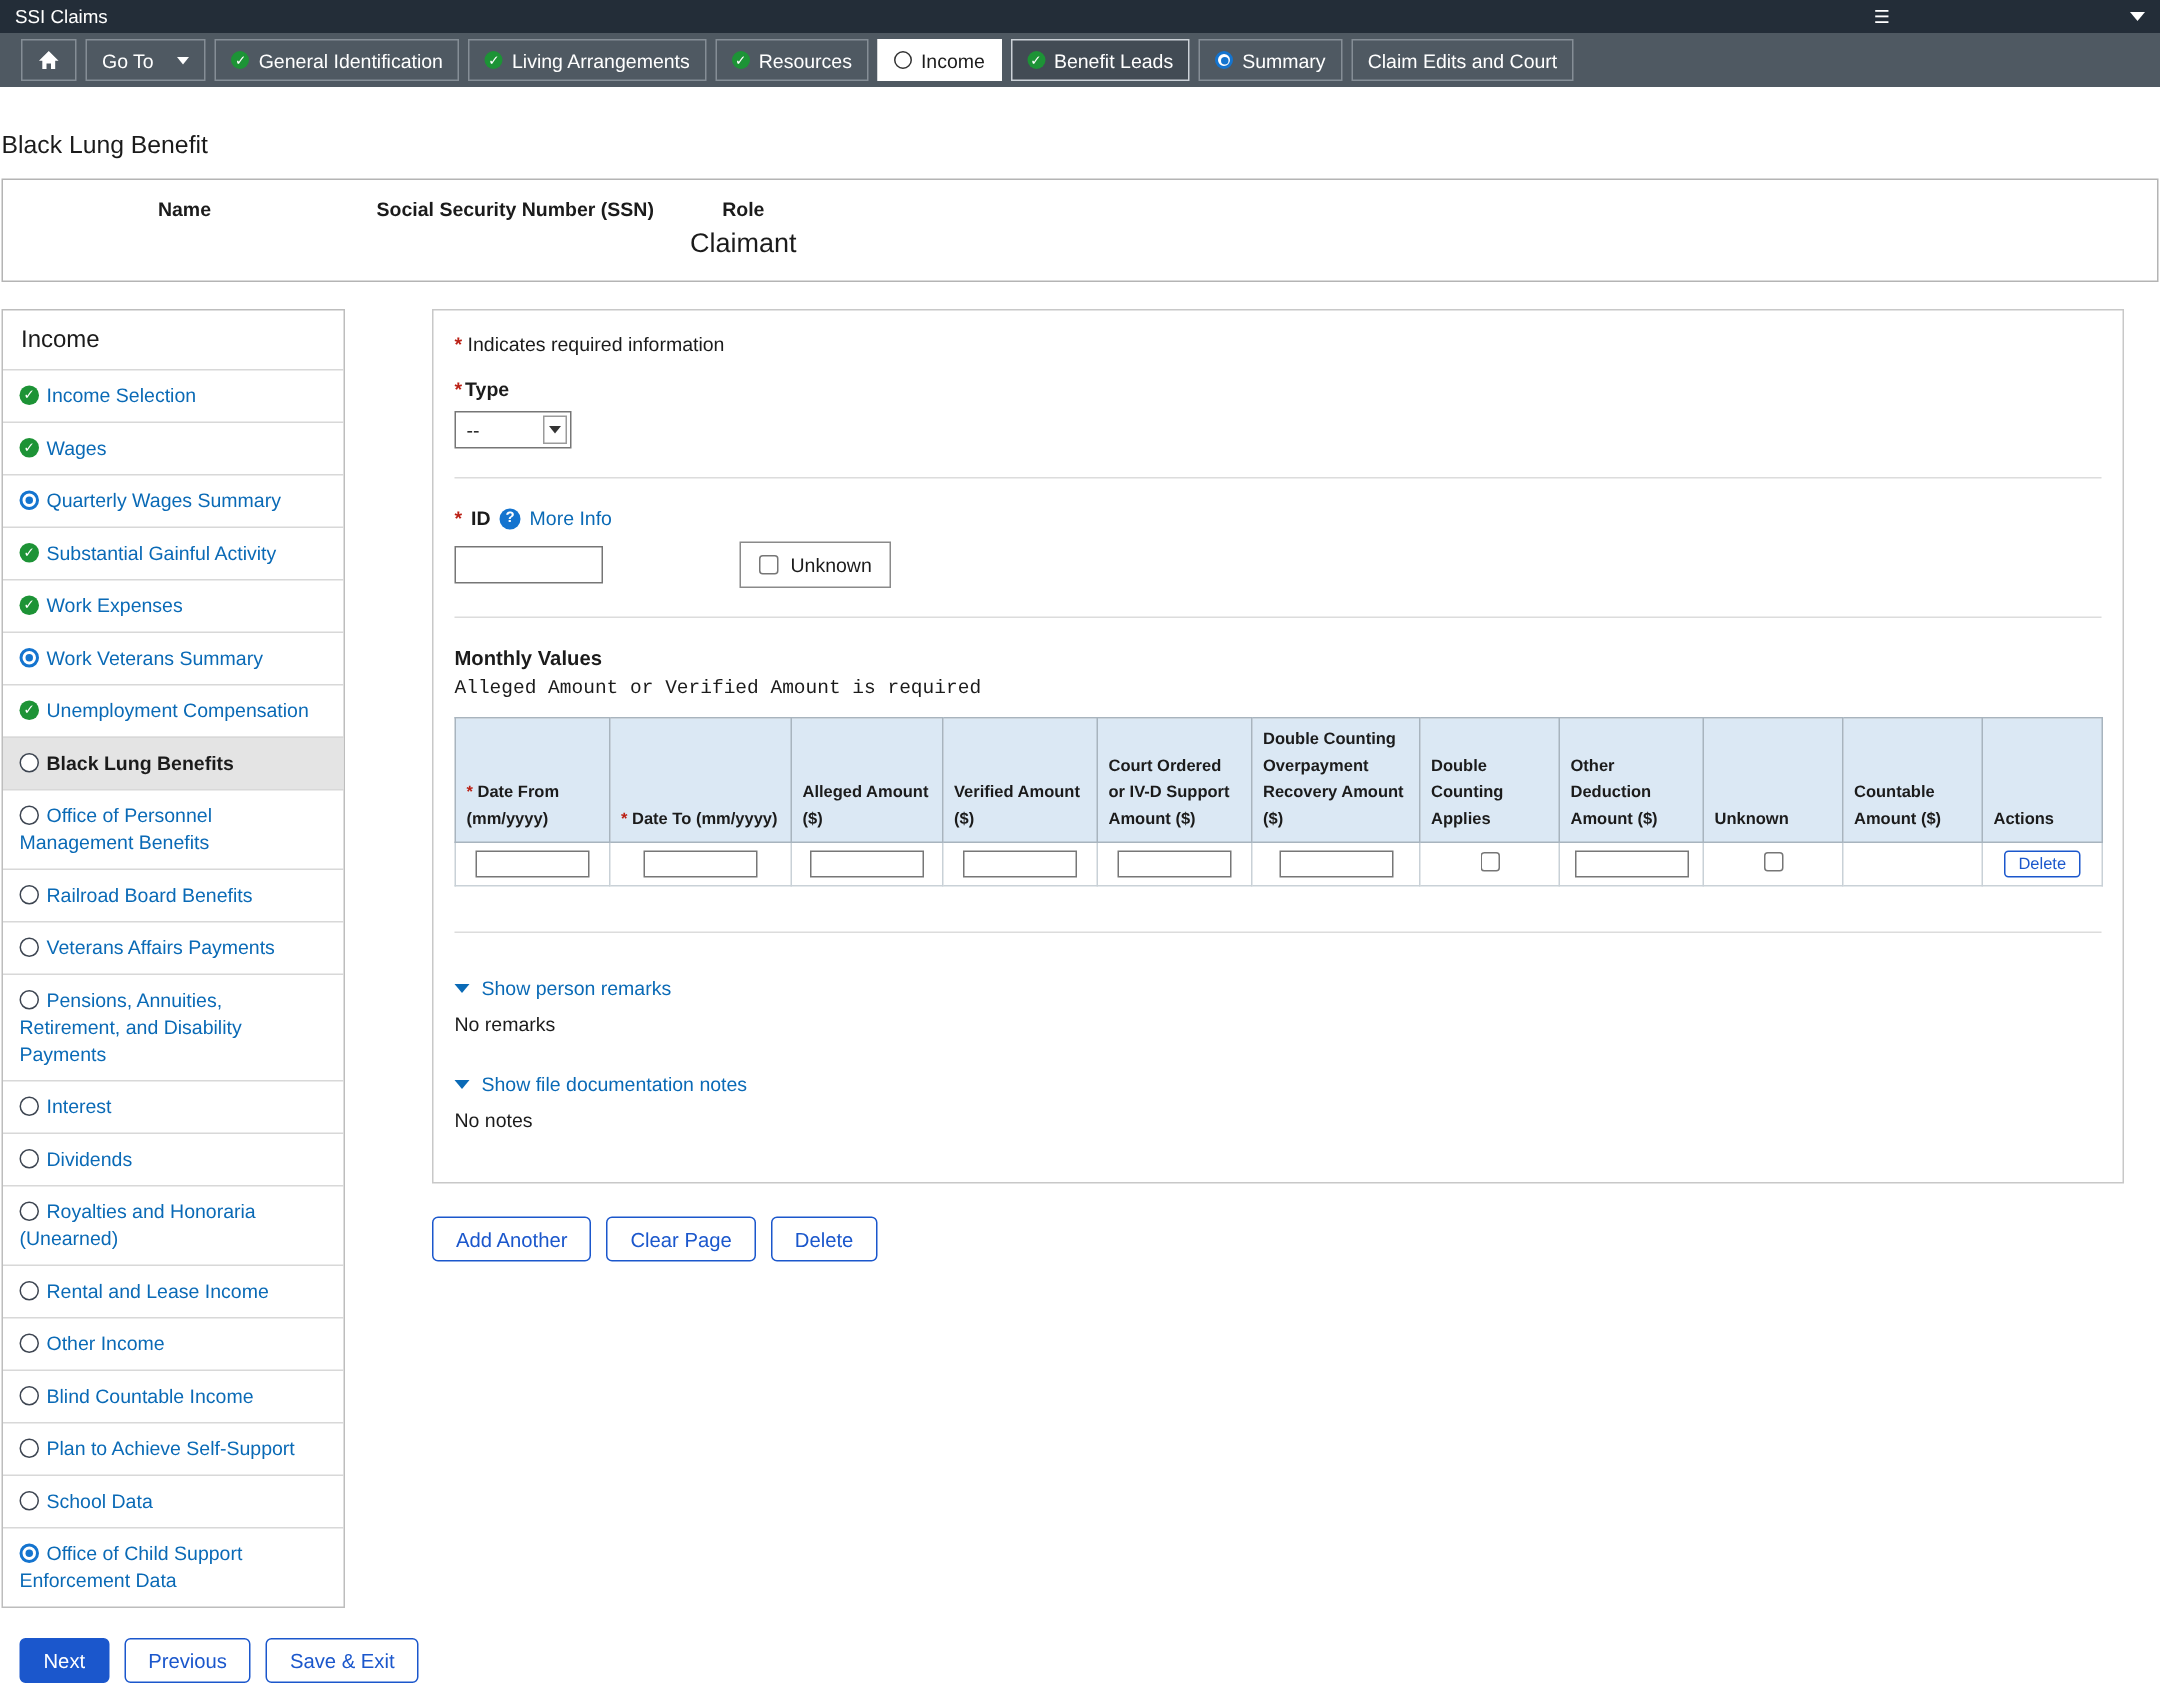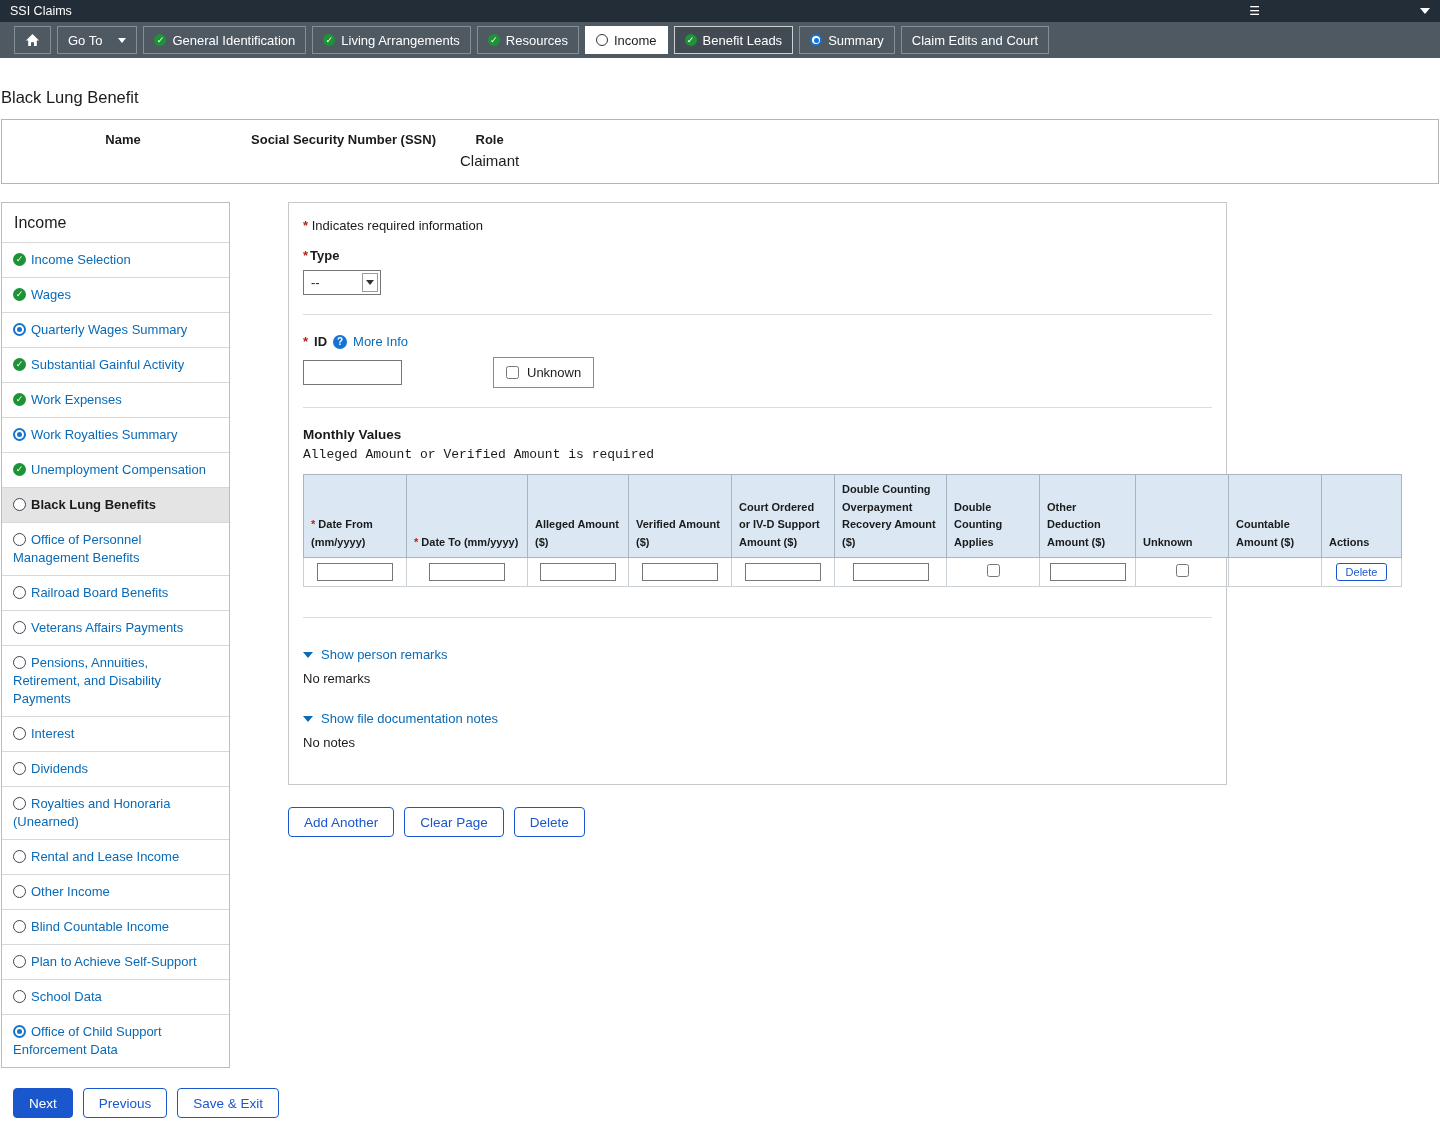--- a/index.html
+++ b/index.html
@@ -49,31 +49,31 @@
   .ic-info::after{content:"?";position:absolute;left:0;top:0;right:0;bottom:0;color:#fff;font-size:10px;line-height:14px;text-align:center;font-weight:bold;}
 
   
   .page{padding:0 1px;}
   .page-title{font-size:16.5px;font-weight:400;margin:30px 0 0 0;}
   .person-box{border:1px solid #b4b4b4;margin-top:12px;display:flex;padding:12px 17px 14px;}
   .ph-col{display:flex;flex-direction:column;}
   .ph-col1{width:208px;}
   .ph-col2{width:233px;}
   .ph-label{font-weight:bold;font-size:13px;text-align:center;}
-  .ph-value{margin-top:5px;font-size:15px;}
+  .ph-value{margin-top:5px;font-size:18px;}
 
   
   .content-row{display:flex;align-items:flex-start;margin-top:18px;}
   .sidebar{width:229px;border:1px solid #bdbdbd;flex:none;}
   .sidebar-title{font-size:16px;padding:11px 12px 10px;}
   .side-item{border-top:1px solid #d8d8d8;padding:8px 11px;font-size:13px;line-height:18px;color:var(--link);cursor:pointer;}
   .side-item .ic{margin-right:5px;}
   .side-item.selected{background:#e4e4e4;color:var(--text);font-weight:bold;}
 
-  .right-col{margin-left:58px;width:939px;display:flex;flex-direction:column;}
+  .right-col{margin-left:58px;width:1128px;display:flex;flex-direction:column;}
   .main-panel{border:1px solid var(--panel-border);padding:15px 14px 34px;width:100%;}
   .req{color:var(--red);font-weight:bold;}
   .required-note{font-size:13px;}
   .field-label{font-weight:bold;font-size:13px;margin-top:15px;}
   .field-label .req{margin-right:2px;}
 
   .select-box{margin-top:7px;width:78px;height:25px;border:1px solid #767676;display:flex;align-items:center;padding:0 2px 0 7px;font-size:13px;background:#fff;cursor:pointer;}
   .sel-arrow{margin-left:auto;width:16px;height:19px;border:1px solid #9b9b9b;display:flex;align-items:center;justify-content:center;background:#fff;}
   .sel-arrow::after{content:"";width:0;height:0;border-left:4px solid transparent;border-right:4px solid transparent;border-top:5px solid #333;}
 
@@ -178,21 +178,21 @@
   <div class="content-row">
 
     <div class="sidebar">
       <div class="sidebar-title">Income</div>
 
       <div class="side-item"><span class="ic ic-check"></span><span>Income Selection</span></div>
       <div class="side-item"><span class="ic ic-check"></span><span>Wages</span></div>
       <div class="side-item"><span class="ic ic-progress"></span><span>Quarterly Wages Summary</span></div>
       <div class="side-item"><span class="ic ic-check"></span><span>Substantial Gainful Activity</span></div>
       <div class="side-item"><span class="ic ic-check"></span><span>Work Expenses</span></div>
-      <div class="side-item"><span class="ic ic-progress"></span><span>Work Royalties Summary</span></div>
+      <div class="side-item"><span class="ic ic-progress"></span><span>Work Veterans Summary</span></div>
       <div class="side-item"><span class="ic ic-check"></span><span>Unemployment Compensation</span></div>
       <div class="side-item selected"><span class="ic ic-circle"></span><span>Black Lung Benefits</span></div>
       <div class="side-item"><span class="ic ic-circle"></span><span>Office of Personnel Management Benefits</span></div>
       <div class="side-item"><span class="ic ic-circle"></span><span>Railroad Board Benefits</span></div>
       <div class="side-item"><span class="ic ic-circle"></span><span>Veterans Affairs Payments</span></div>
       <div class="side-item"><span class="ic ic-circle"></span><span>Pensions, Annuities, Retirement, and Disability Payments</span></div>
       <div class="side-item"><span class="ic ic-circle"></span><span>Interest</span></div>
       <div class="side-item"><span class="ic ic-circle"></span><span>Dividends</span></div>
       <div class="side-item"><span class="ic ic-circle"></span><span>Royalties and Honoraria (Unearned)</span></div>
       <div class="side-item"><span class="ic ic-circle"></span><span>Rental and Lease Income</span></div>

